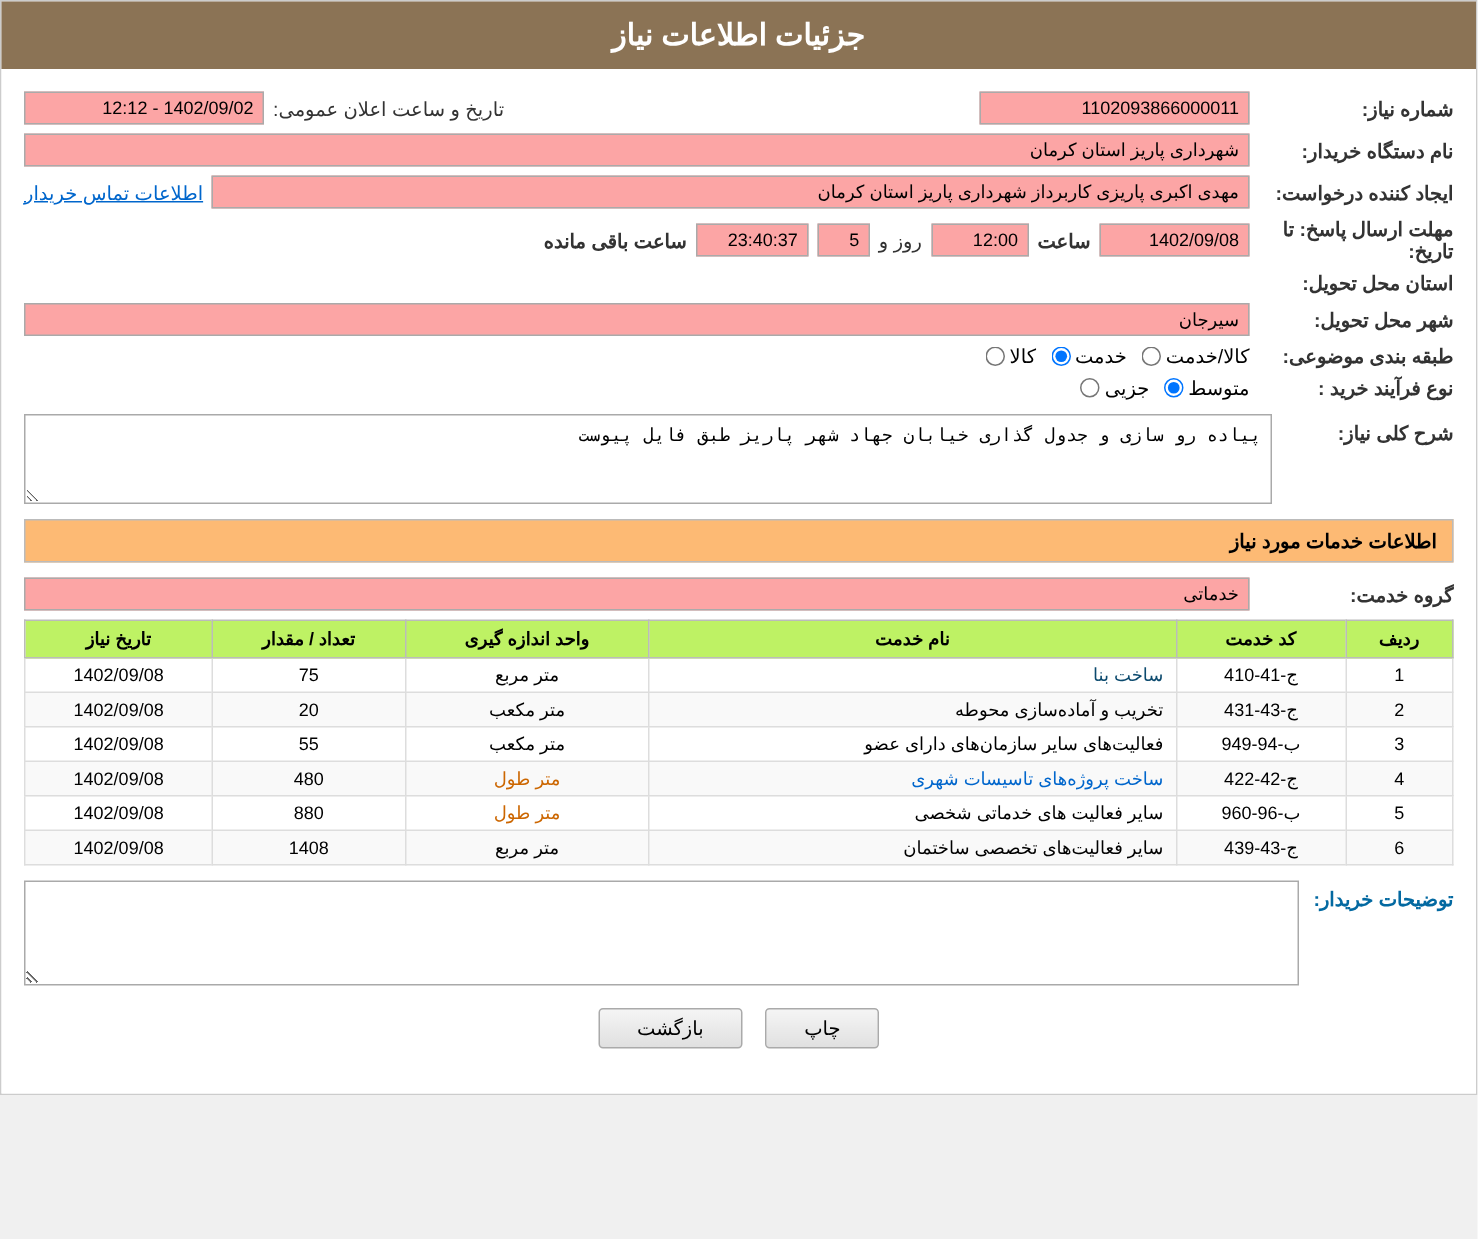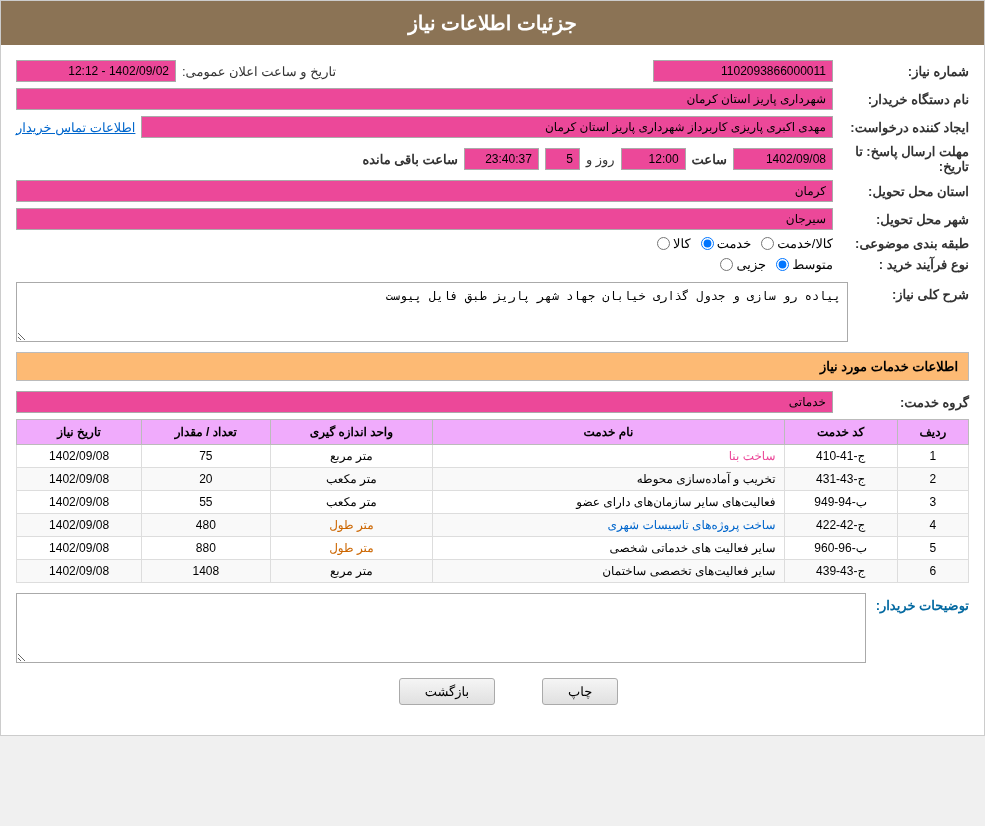--- a/index.html
+++ b/index.html
@@ -36,21 +36,21 @@
       text-align: right;
     }
     .form-row {
       display: flex;
       align-items: center;
       margin-bottom: 6px;
       gap: 6px;
     }
     .value-box {
       border: 1px solid #aaa;
-      background: #ec4899;
+      background: #fca5a5;
       padding: 3px 6px;
       min-height: 22px;
       font-size: 12px;
     }
     .value-box-wide {
       flex: 1;
     }
     .link-text {
       color: #0066cc;
       cursor: pointer;
@@ -98,21 +98,21 @@
     }
     .services-section {
       margin-top: 10px;
     }
     .services-table {
       width: 100%;
       border-collapse: collapse;
       font-size: 12px;
     }
     .services-table th {
-      background: #f0abfc;
+      background: #bef264;
       border: 1px solid #bbb;
       padding: 5px 8px;
       text-align: center;
       font-weight: bold;
     }
     .services-table td {
       border: 1px solid #ddd;
       padding: 4px 8px;
       text-align: center;
     }
@@ -151,21 +151,20 @@
       padding-bottom: 15px;
     }
     .btn {
       border: 1px solid #aaa;
       background: linear-gradient(to bottom, #f5f5f5, #e0e0e0);
       padding: 5px 25px;
       cursor: pointer;
       font-size: 13px;
       font-family: Tahoma, Arial, sans-serif;
       border-radius: 3px;
-      margin-left: 32px;
     }
     .watermark {
       position: relative;
     }
     .info-section {
       position: relative;
     }
     .main-label-col {
       width: 130px;
       font-weight: bold;
@@ -210,21 +209,20 @@
         <span class="time-label">ساعت</span>
         <div class="value-box" style="min-width:65px;">12:00</div>
         <span class="field-label">روز و</span>
         <div class="value-box" style="min-width:35px;">5</div>
         <div class="value-box" style="min-width:75px;">23:40:37</div>
         <span class="time-label">ساعت باقی مانده</span>
       </div>
 
       <div class="form-row">
         <span class="main-label-col">استان محل تحویل:</span>
-        <div class="value-box value-box-wide">کرمان</div>
       </div>
 
       <div class="form-row">
         <span class="main-label-col">شهر محل تحویل:</span>
         <div class="value-box value-box-wide">سیرجان</div>
       </div>
 
       <div class="form-row">
         <span class="main-label-col">طبقه بندی موضوعی:</span>
         <div class="radio-group">
@@ -279,21 +277,21 @@
             <th>نام خدمت</th>
             <th>واحد اندازه گیری</th>
             <th>تعداد / مقدار</th>
             <th>تاریخ نیاز</th>
           </tr>
         </thead>
         <tbody id="services-tbody">
         <tr>
               <td>1</td>
               <td>ج-41-410</td>
-              <td class="service-name" style="color: #ec4899;">ساخت بنا</td>
+              <td class="service-name" style="color: #0c4a6e;">ساخت بنا</td>
               <td>متر مربع</td>
               <td>75</td>
               <td>1402/09/08</td>
             </tr>
             <tr>
               <td>2</td>
               <td>ج-43-431</td>
               <td class="service-name">تخریب و آماده‌سازی محوطه</td>
               <td>متر مکعب</td>
               <td>20</td>

